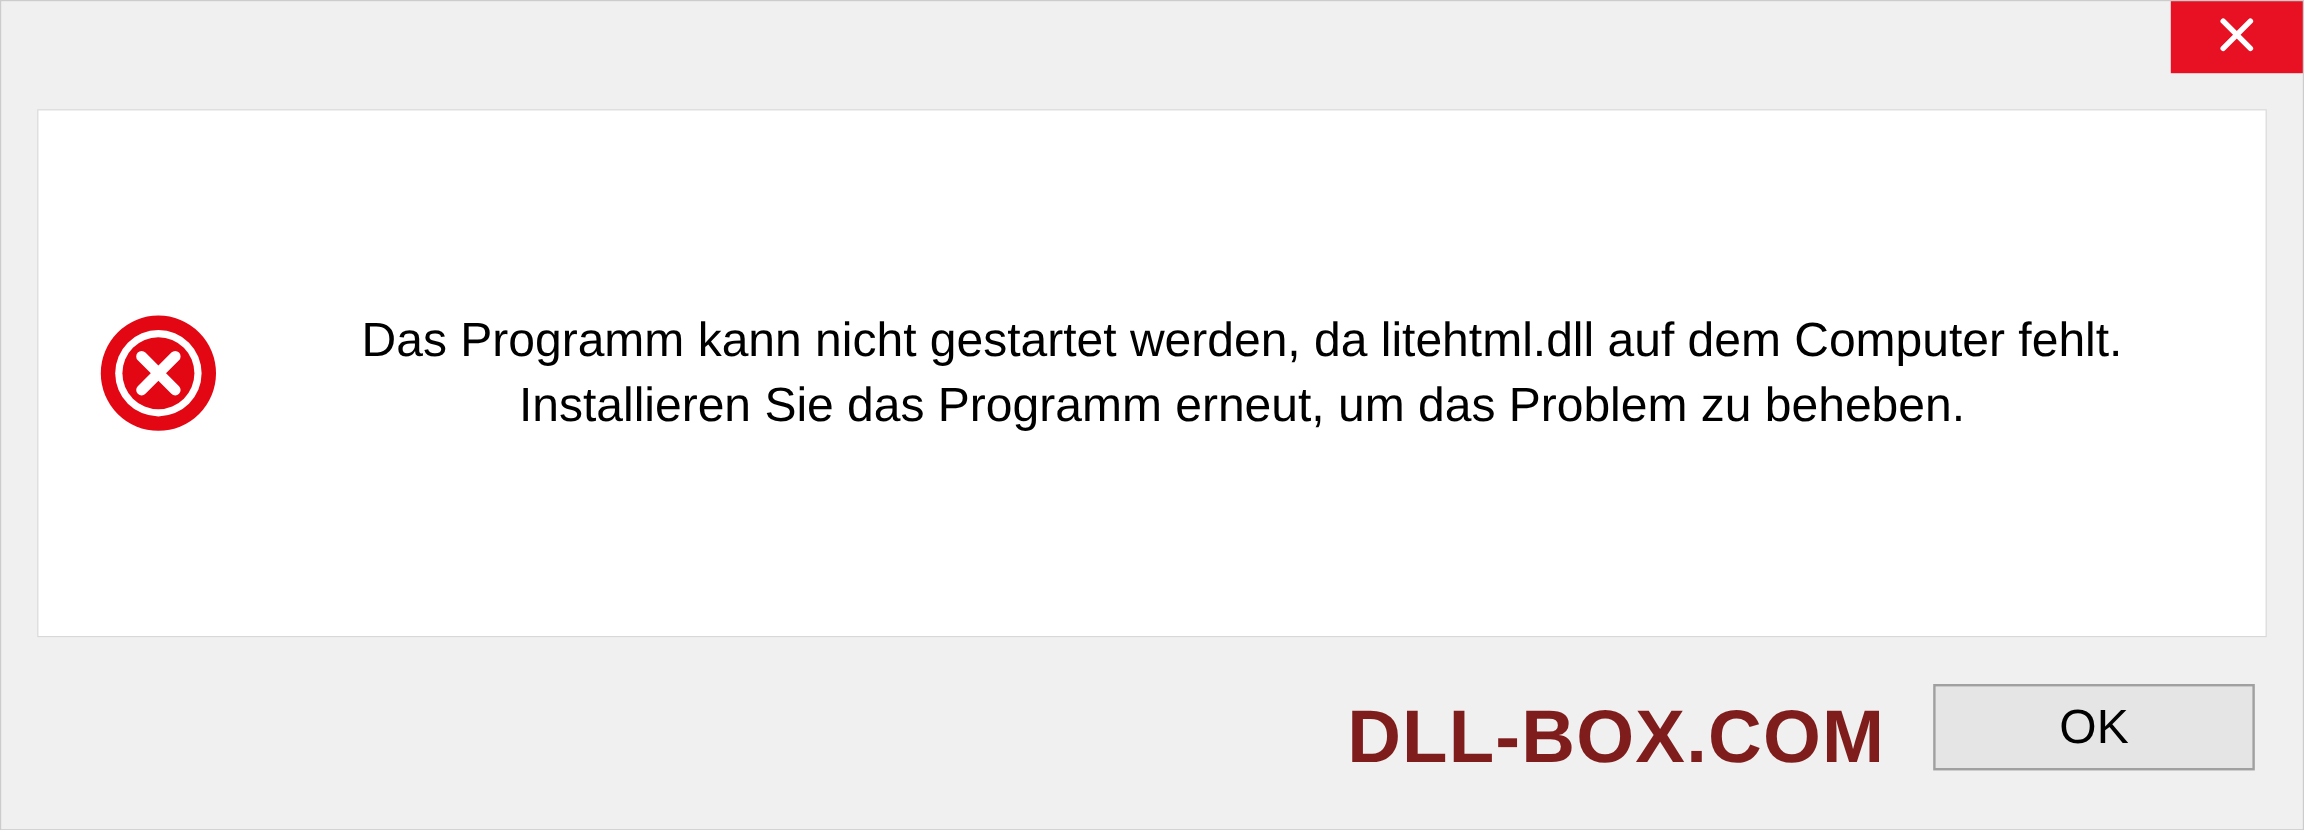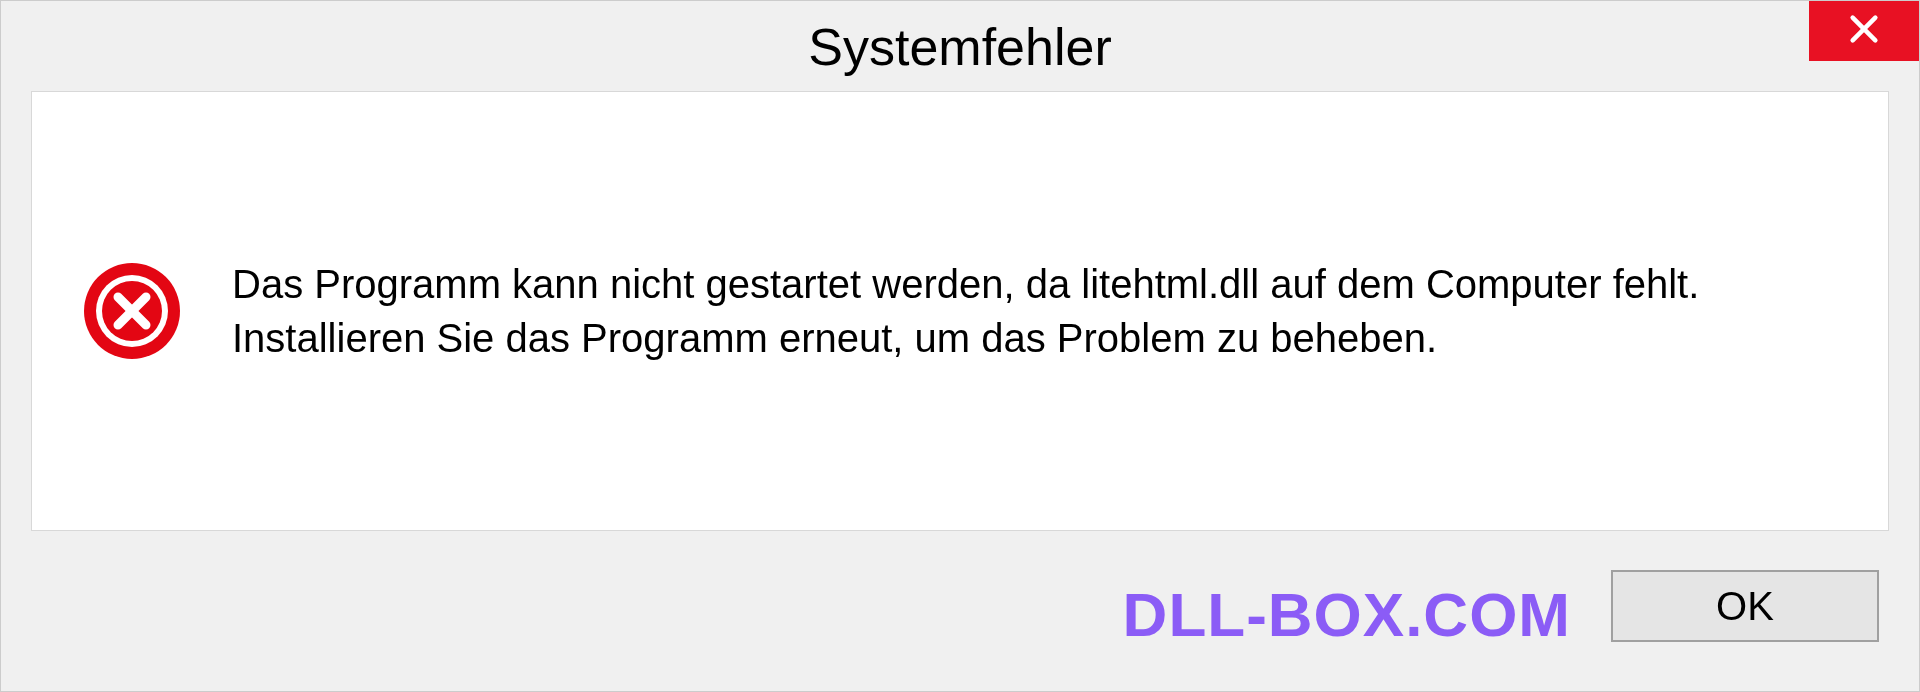--- a/index.html
+++ b/index.html
@@ -55,20 +55,21 @@
     }
     .content-area {
       flex: 1;
       margin: 0 30px 20px 30px;
       background: #ffffff;
       border: 1px solid #d8d8d8;
       display: flex;
       align-items: center;
       padding: 40px 50px;
       gap: 50px;
+      text-align: center;
     }
     .error-icon {
       flex-shrink: 0;
       width: 100px;
       height: 100px;
     }
     .message-text {
       font-size: 40px;
       line-height: 1.35;
       color: #000;
@@ -79,21 +80,21 @@
       display: flex;
       align-items: center;
       justify-content: flex-end;
       padding: 0 40px 30px 40px;
       gap: 40px;
       position: relative;
     }
     .watermark {
       font-size: 62px;
       font-weight: 800;
-      color: #8b5cf6;
+      color: #7f1d1d;
       letter-spacing: 1px;
       font-family: Arial, sans-serif;
       margin-top: 16px;
     }
     .ok-button {
       width: 268px;
       height: 72px;
       background: #e5e5e5;
       border: 2px solid #a0a0a0;
       font-size: 40px;
@@ -101,21 +102,20 @@
       cursor: pointer;
       font-family: inherit;
     }
   </style>
 </head>
 <body>
 
 <div class="dialog-window">
 
   <div class="title-bar">
-    <div class="title-text">Systemfehler</div>
     <div class="close-button">
       <span>
         <svg viewBox="0 0 24 24" fill="none" stroke="#ffffff" stroke-width="3.2" stroke-linecap="round">
           <line x1="4" y1="4" x2="20" y2="20"></line>
           <line x1="20" y1="4" x2="4" y2="20"></line>
         </svg>
       </span>
     </div>
   </div>
 

